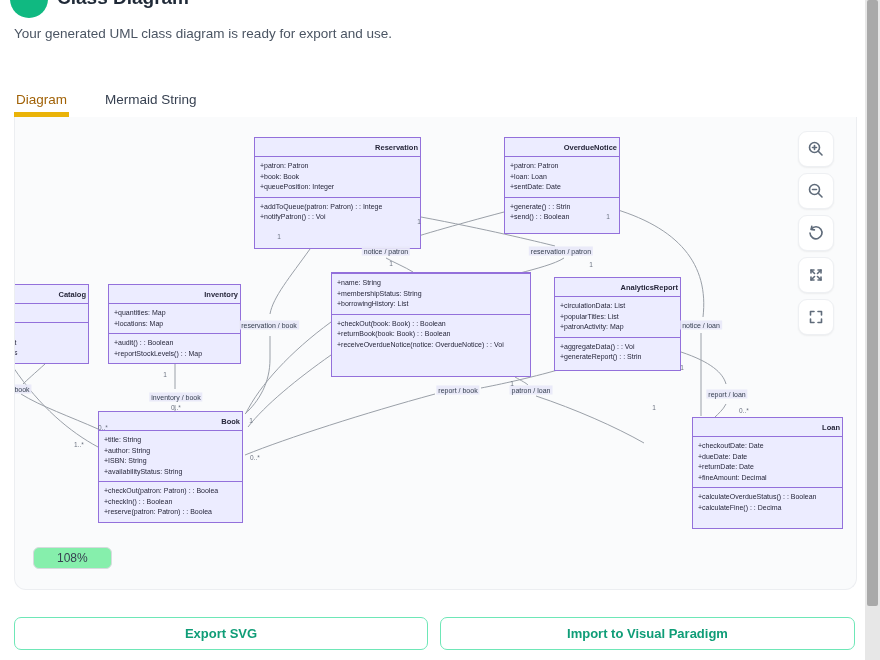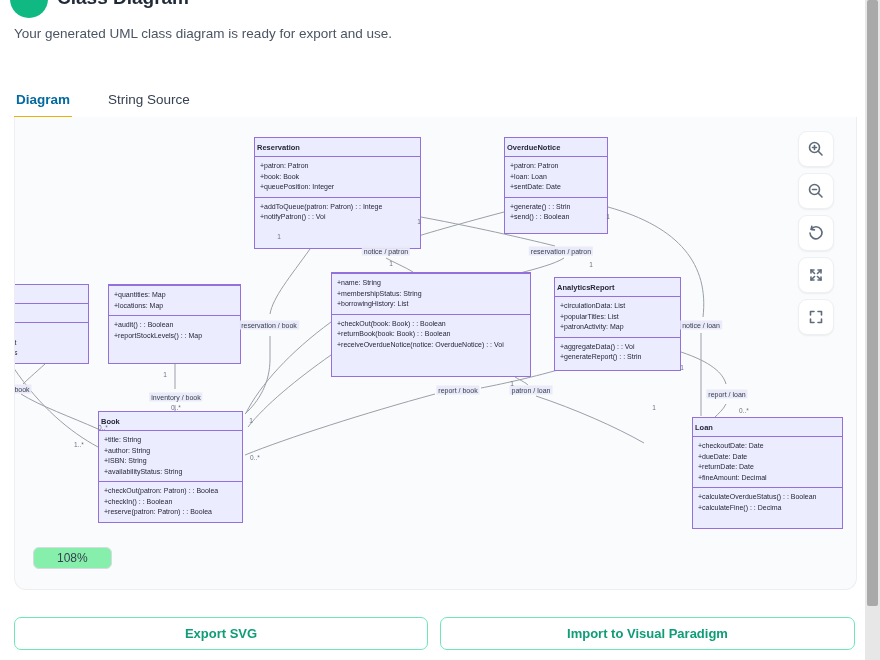--- a/index.html
+++ b/index.html
@@ -8,35 +8,35 @@
     background:#ffffff;font-family:"Liberation Sans","DejaVu Sans",sans-serif;
     -webkit-font-smoothing:antialiased;
   }
   
   .hdr-circle{position:absolute;left:10px;top:-20px;width:38px;height:38px;border-radius:50%;background:#10b981;}
   .hdr-title{position:absolute;left:57px;top:-13px;font-size:19px;font-weight:bold;color:#1f2937;}
   .subtitle{position:absolute;left:14px;top:26px;font-size:13.5px;color:#4b5563;}
   
   .tabs{position:absolute;left:14px;right:23px;top:88px;height:29px;display:flex;gap:34px;border-bottom:1px solid #e5e7eb;}
   .tab{font-size:13.5px;padding:4px 2px 9px 2px;cursor:pointer;color:#374151;}
-  .tab.active{color:#0369a1;font-weight:700;border-bottom:2px solid #eab308;margin-bottom:-1px;}
+  .tab.active{color:#a16207;font-weight:400;border-bottom:6px solid #eab308;margin-bottom:-1px;}
   
   .canvas{
     position:absolute;left:14px;top:117px;width:841px;height:472px;
     background:#fafbfc;border:1px solid #eceef1;border-top:none;
     border-radius:0 0 12px 12px;overflow:hidden;
   }
   .edges{position:absolute;left:0;top:0;}
   .edges path{fill:none;stroke:#9aa0a8;stroke-width:1;}
   
   .cls{
     position:absolute;background:#ececff;border:1px solid #9370db;
     color:#26263a;overflow:hidden;box-sizing:border-box;
   }
-  .cls-title{font-size:7.5px;font-weight:bold;text-align:left;padding:5px 2px 4px 2px;}
+  .cls-title{font-size:7.5px;font-weight:bold;text-align:right;padding:5px 2px 4px 2px;}
   .sec{border-top:1px solid #9370db;padding:4px 5px;min-height:10px;}
   .ln{font-size:7px;line-height:10.5px;white-space:nowrap;}
   .elabel{
     position:absolute;transform:translate(-50%,-50%);
     background:rgba(232,232,248,.92);color:#374151;font-size:7px;
     padding:1px 2px;white-space:nowrap;
   }
   .mult{position:absolute;transform:translate(-50%,-50%);color:#6b7280;font-size:6.5px;white-space:nowrap;}
   
   .controls{position:absolute;right:22px;top:14px;display:flex;flex-direction:column;gap:6px;}
@@ -63,21 +63,21 @@
 </style>
 </head>
 <body>
 
 <div class="hdr-circle"></div>
 <div class="hdr-title">Class Diagram</div>
 <div class="subtitle">Your generated UML class diagram is ready for export and use.</div>
 
 <div class="tabs">
   <div class="tab active">Diagram</div>
-  <div class="tab">String Source</div>
+  <div class="tab">Mermaid String</div>
 </div>
 
 <div class="canvas">
   <svg class="edges" id="edges" width="841" height="472">
       <path d="M295,132 C275,160 258,180 255,197"></path>
       <path d="M255,219 L255,242 C255,266 244,284 230,297"></path>
       <path d="M406,100 C470,112 520,124 540,129"></path>
       <path d="M549,141 C540,147 520,152 505,156"></path>
       <path d="M489,95 C440,108 398,120 379,127"></path>
       <path d="M371,141 C380,146 390,150 398,155"></path>
@@ -103,21 +103,21 @@
         <div class="sec">
           <div class="ln">+patron: Patron</div>
           <div class="ln">+book: Book</div>
           <div class="ln">+queuePosition: Integer</div>
         </div>
         <div class="sec">
           <div class="ln">+addToQueue(patron: Patron) : : Intege</div>
           <div class="ln">+notifyPatron() : : Voi</div>
         </div>
       </div>
-      <div class="cls" style="left: 489px; top: 20px; width: 104px; min-height: 97px;">
+      <div class="cls" style="left: 489px; top: 20px; width: 116px; min-height: 97px;">
         <div class="cls-title">OverdueNotice</div>
         <div class="sec">
           <div class="ln">+patron: Patron</div>
           <div class="ln">+loan: Loan</div>
           <div class="ln">+sentDate: Date</div>
         </div>
         <div class="sec">
           <div class="ln">+generate() : : Strin</div>
           <div class="ln">+send() : : Boolean</div>
         </div>
@@ -125,20 +125,21 @@
       <div class="cls" style="left: -118px; top: 167px; width: 192px; min-height: 80px;">
         <div class="cls-title">Catalog</div>
         <div class="sec"></div>
         <div class="sec">
           <div class="ln">+search(query: String) : : Lis</div>
           <div class="ln">+filterByAuthor(author: String) : : List</div>
           <div class="ln">+findBySubject(subject: String) : : Lis</div>
         </div>
       </div>
       <div class="cls" style="left: 93px; top: 167px; width: 133px; min-height: 80px;">
+        <div class="cls-title">Inventory</div>
         <div class="sec">
           <div class="ln">+quantities: Map</div>
           <div class="ln">+locations: Map</div>
         </div>
         <div class="sec">
           <div class="ln">+audit() : : Boolean</div>
           <div class="ln">+reportStockLevels() : : Map</div>
         </div>
       </div>
       <div class="cls" style="left: 316px; top: 155px; width: 200px; min-height: 105px;">

